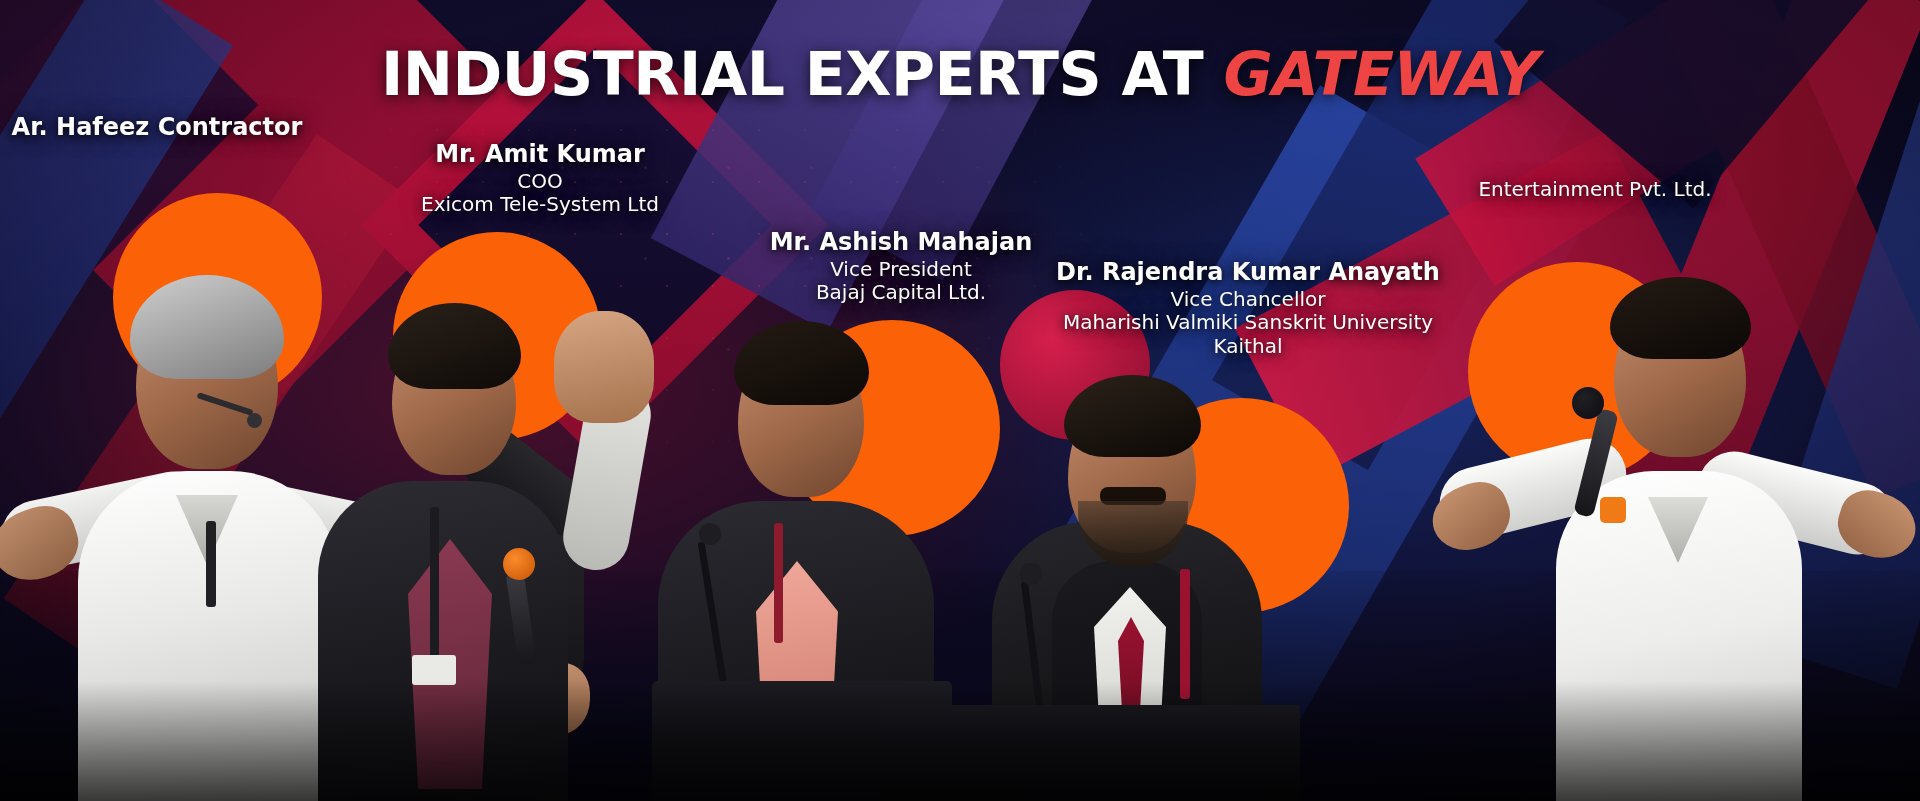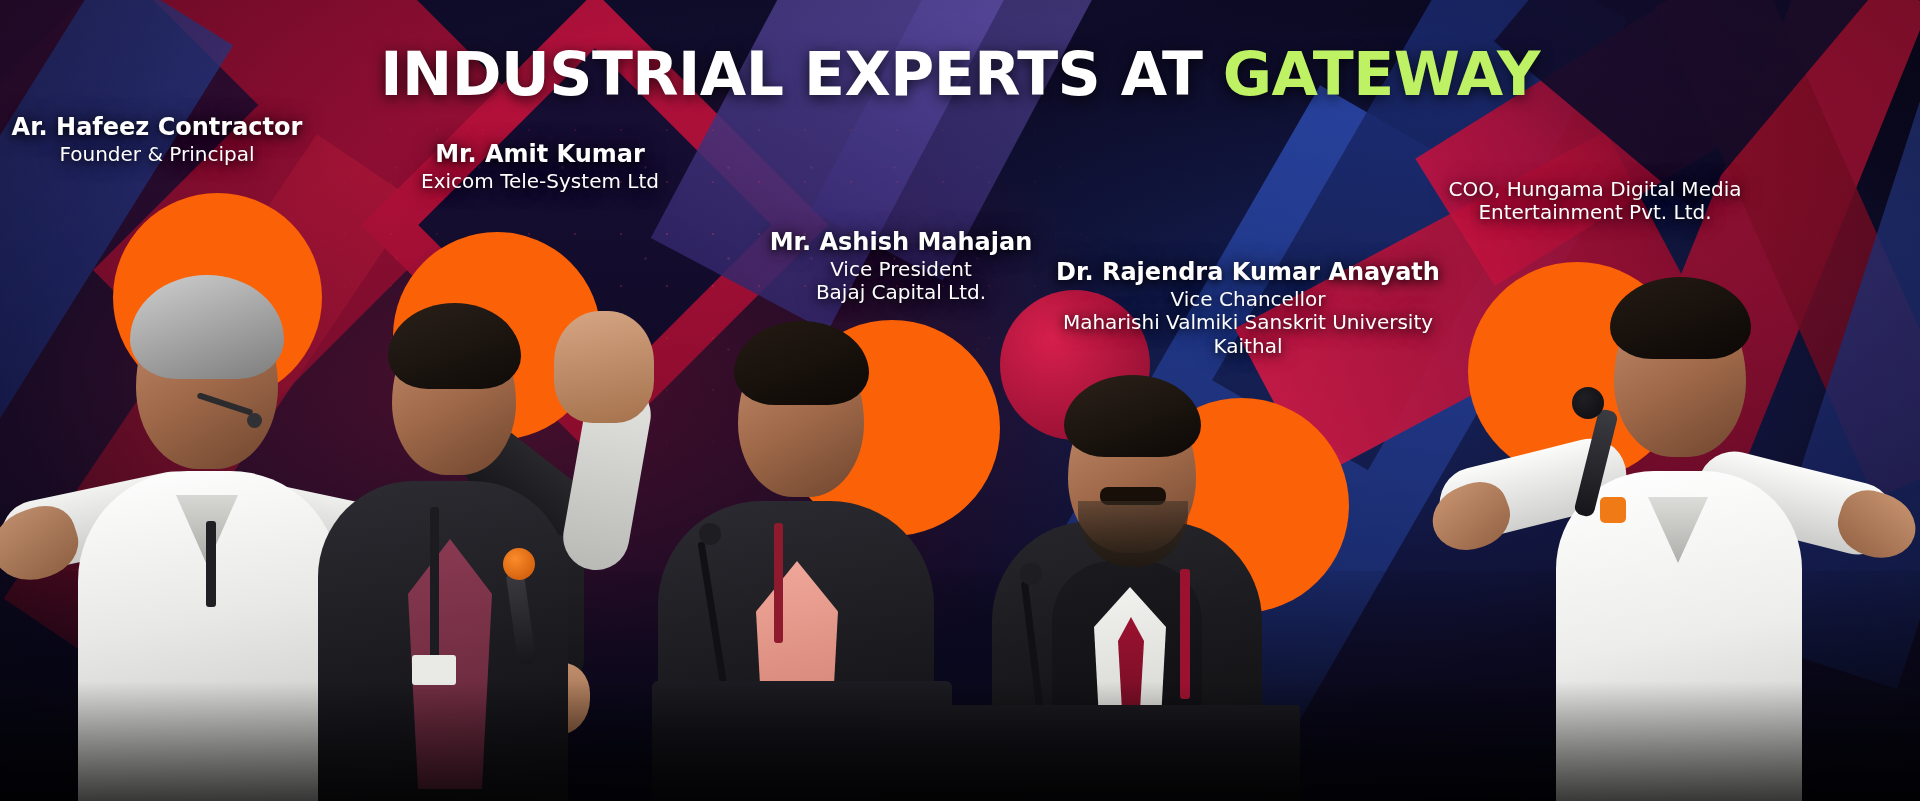--- a/index.html
+++ b/index.html
@@ -69,21 +69,21 @@
     text-align: center;
     font-size: 60px;
     font-weight: 700;
     letter-spacing: -0.5px;
     line-height: 1;
     color: #ffffff;
     text-shadow: 0 3px 14px rgba(0,0,0,.75);
     white-space: nowrap;
     z-index: 40;
   }
-  .title .accent { color: #bef264; }
+  .title .accent { color: #ef4444; font-style: italic; }
   .caption {
     position: absolute;
     text-align: center;
     color: #ffffff;
     z-index: 35;
     text-shadow: 0 2px 9px rgba(0,0,0,.85), 0 0 22px rgba(0,0,0,.6);
     white-space: nowrap;
     line-height: 1.17;
   }
   .caption .nm {
@@ -262,39 +262,38 @@
     <div class="p-hair" style="left:190px; top:36px; width:141px; height:82px; background:linear-gradient(160deg,#241a13,#0c0806);"></div>
     <div class="p-mic" style="left:166px; top:168px; width:20px; height:108px; border-radius:8px; background:linear-gradient(180deg,#3b3b42,#16161a); transform:rotate(14deg);"></div>
     <div class="p-mic-head" style="left:152px; top:146px; width:32px; height:32px; background:radial-gradient(circle at 38% 34%,#1f1f24,#0c0c10);"></div>
     <div class="p-mic-head" style="left:180px; top:256px; width:26px; height:26px; border-radius:5px; background:#f07a16;"></div>
   </div>
 
   <div class="footer-shadow"></div>
 
   <div class="caption" style="left:0px; top:113px; width:314px;">
     <span class="nm">Ar. Hafeez Contractor</span>
-    <span class="rl">Founder &amp; Principal</span>
   </div>
 
   <div class="caption" style="left:340px; top:140px; width:400px;">
     <span class="nm">Mr. Amit Kumar</span>
+    <span class="rl">COO</span>
     <span class="rl">Exicom Tele-System Ltd</span>
   </div>
 
   <div class="caption" style="left:731px; top:228px; width:340px;">
     <span class="nm">Mr. Ashish Mahajan</span>
     <span class="rl">Vice President</span>
     <span class="rl">Bajaj Capital Ltd.</span>
   </div>
 
   <div class="caption" style="left:1028px; top:258px; width:440px;">
     <span class="nm">Dr. Rajendra Kumar Anayath</span>
     <span class="rl">Vice Chancellor</span>
     <span class="rl">Maharishi Valmiki Sanskrit University</span>
     <span class="rl">Kaithal</span>
   </div>
 
   <div class="caption" style="left:1420px; top:178px; width:350px;">
-    <span class="rl">COO, Hungama Digital Media</span>
     <span class="rl">Entertainment Pvt. Ltd.</span>
   </div>
 
 </div>
 
 </body></html>

